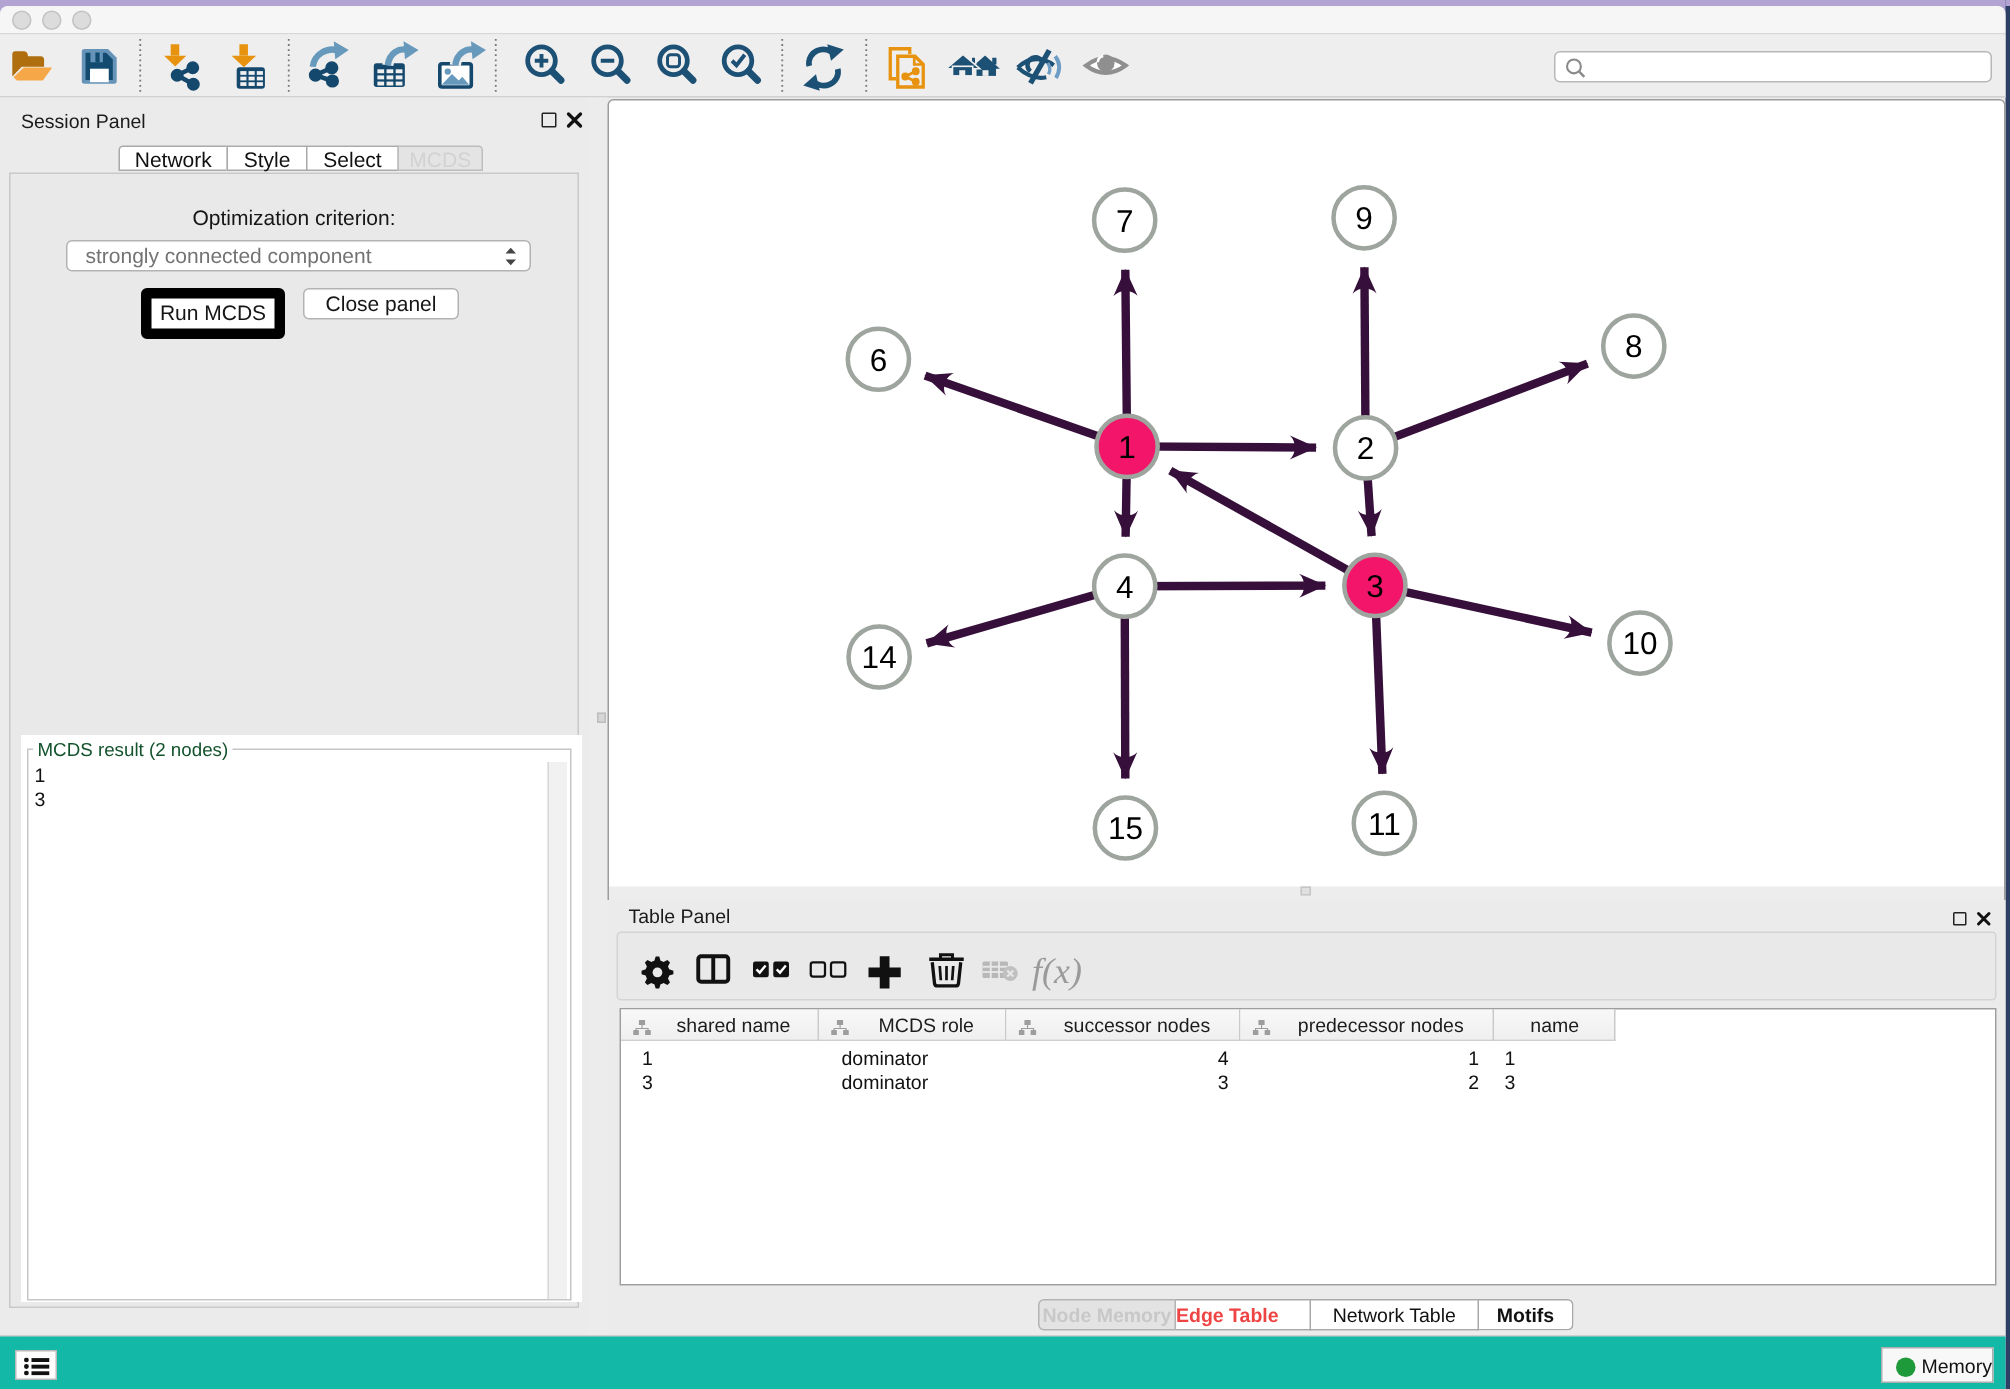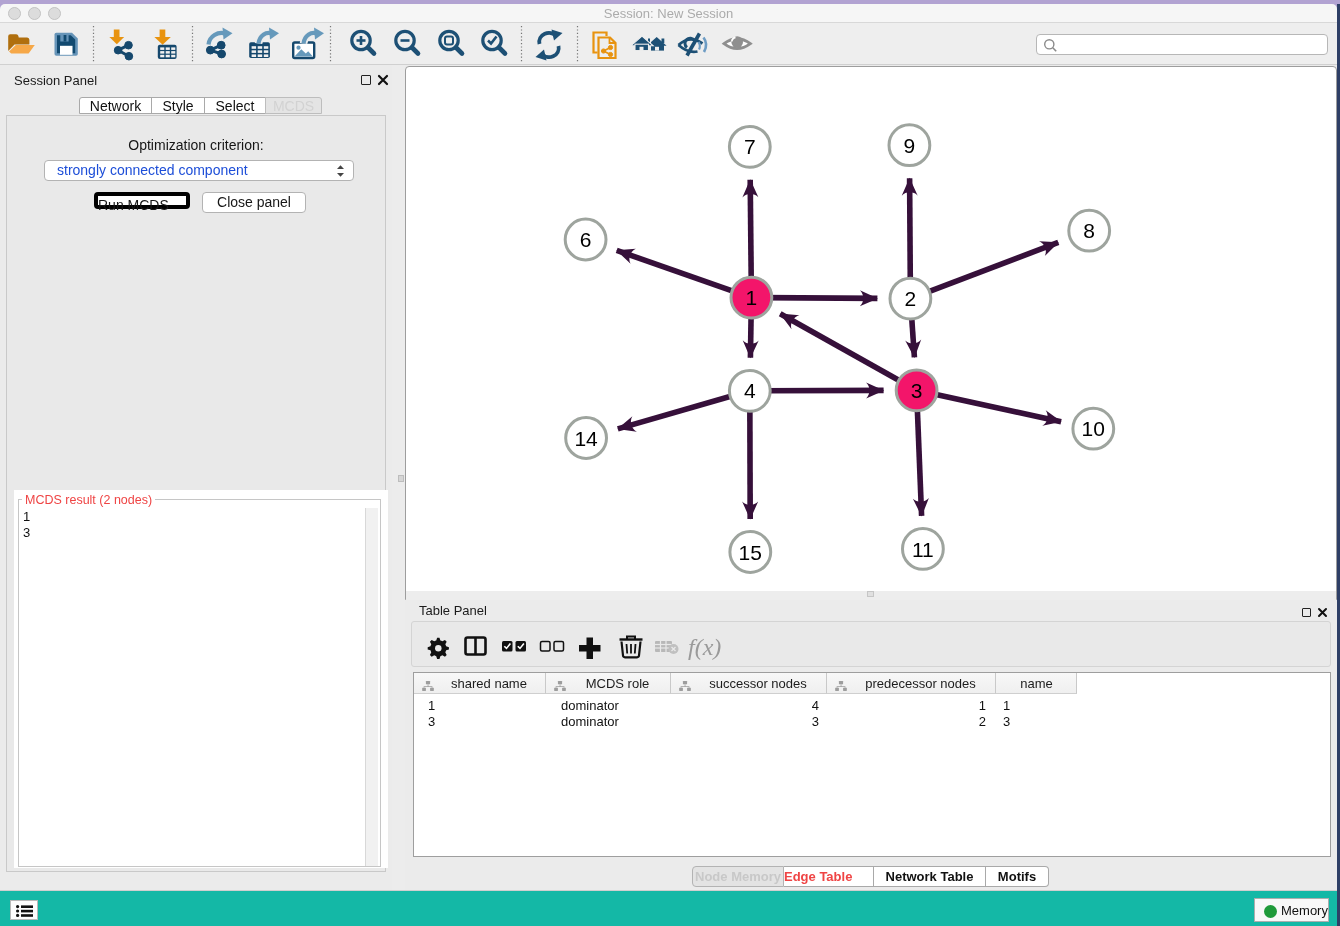--- a/index.html
+++ b/index.html
@@ -9,21 +9,20 @@
 <body>
 
 <div class="abs" style="left:0;top:0;width:1340px;height:10px;background:#b2a3d2;"></div>
 <div class="abs" style="left:1337px;top:0;width:3px;height:926px;background:#2e3f66;"></div>
 <div class="abs" style="left:1337px;top:0;width:3px;height:4px;background:#b2a3d2;"></div>
 
 <div class="abs" style="left:0;top:4px;width:1337px;height:19px;background:#f6f6f6;border-bottom:1px solid #d8d8d8;border-radius:5px 5px 0 0;">
   <div class="abs" style="left:8px;top:3px;width:13px;height:13px;border-radius:50%;background:#dcdcdc;border:1px solid #c3c3c3;"></div>
   <div class="abs" style="left:28px;top:3px;width:13px;height:13px;border-radius:50%;background:#dcdcdc;border:1px solid #c3c3c3;"></div>
   <div class="abs" style="left:48px;top:3px;width:13px;height:13px;border-radius:50%;background:#dcdcdc;border:1px solid #c3c3c3;"></div>
-  <div class="abs" style="left:0;top:2px;width:100%;text-align:center;font-size:13px;color:#ababab;">Session: New Session</div>
 </div>
 
 <div id="toolbar" class="abs" style="left:0;top:23px;width:1337px;height:42px;background:#eeeeee;border-bottom:1px solid #d0d0d0;overflow:hidden;">
 <svg class="abs" style="left:0;top:0" width="1337" height="42" viewBox="0 0 1337 42">
 
   <g stroke="#767676" stroke-width="1.2" stroke-dasharray="1.2,2.2">
     <line x1="93.5" y1="3" x2="93.5" y2="39"></line>
     <line x1="192.5" y1="3" x2="192.5" y2="39"></line>
     <line x1="330.5" y1="3" x2="330.5" y2="39"></line>
     <line x1="521.5" y1="3" x2="521.5" y2="39"></line>
@@ -203,32 +202,32 @@
 </svg>
 
 <div class="abs" style="left:6px;top:50px;width:380px;height:757px;background:#e9e9e9;border:1px solid #c9c9c9;"></div>
 
 <div class="abs" style="left:79px;top:32px;width:73px;height:17px;background:#fff;border:1px solid #a9a9a9;border-radius:3px 0 0 0;text-align:center;font-size:14px;color:#111;line-height:16px;">Network</div>
 <div class="abs" style="left:151px;top:32px;width:54px;height:17px;background:#fff;border:1px solid #a9a9a9;text-align:center;font-size:14px;color:#111;line-height:16px;">Style</div>
 <div class="abs" style="left:204px;top:32px;width:62px;height:17px;background:#fff;border:1px solid #a9a9a9;text-align:center;font-size:14px;color:#111;line-height:16px;">Select</div>
 <div class="abs" style="left:265px;top:32px;width:57px;height:17px;background:#e4e4e4;border:1px solid #bdbdbd;border-radius:0 3px 0 0;text-align:center;font-size:14px;color:#d2d2d2;line-height:16px;">MCDS</div>
 
 <div class="abs" style="left:6px;top:72px;width:380px;text-align:center;font-size:14px;color:#161616;">Optimization criterion:</div>
-<div class="abs" style="left:44px;top:95px;width:310px;height:21px;background:#fff;border:1px solid #b3b3b3;border-radius:4px;font-size:14px;color:#1d4ed8;line-height:19px;padding-left:12px;">strongly connected component
+<div class="abs" style="left:44px;top:95px;width:310px;height:21px;background:#fff;border:1px solid #b3b3b3;border-radius:4px;font-size:14px;color:#737373;line-height:19px;padding-left:12px;">strongly connected component
   <svg class="abs" style="right:7px;top:3px" width="11" height="14" viewBox="0 0 11 14">
     <path d="M2,5 L5.5,1.2 L9,5 Z" fill="#444"></path>
     <path d="M2,9 L5.5,12.8 L9,9 Z" fill="#444"></path>
   </svg>
 </div>
-<div class="abs" style="left:94px;top:127px;width:96px;height:17px;background:#fff;border:4px solid #000000;border-radius:4px;text-align:left;font-size:14px;color:#161616;line-height:19px;">Run MCDS</div>
+<div class="abs" style="left:94px;top:127px;width:96px;height:34px;background:#fff;border:7px solid #000000;border-radius:4px;text-align:center;font-size:14px;color:#161616;line-height:19px;">Run MCDS</div>
 <div class="abs" style="left:202px;top:127px;width:104px;height:21px;background:#fff;border:1px solid #b3b3b3;border-radius:4px;text-align:center;font-size:14px;color:#161616;line-height:19px;">Close panel</div>
 
 <div class="abs" style="left:14px;top:425px;width:374px;height:378px;background:#fff;"></div>
 <div class="abs" style="left:18px;top:434px;width:363px;height:368px;border:1px solid #c6c6c6;"></div>
-<div class="abs" style="left:22px;top:428px;font-size:12.5px;color:#ef4444;background:#fff;padding:0 3px;">MCDS result (2 nodes)</div>
+<div class="abs" style="left:22px;top:428px;font-size:12.5px;color:#14532d;background:#fff;padding:0 3px;">MCDS result (2 nodes)</div>
 <div class="abs" style="left:20px;top:443px;width:360px;height:358px;background:#fff;">
   <div class="abs" style="left:3px;top:1px;font-size:13px;color:#111;line-height:16px;">1<br>3</div>
   <div class="abs" style="right:2px;top:0;width:13px;height:100%;background:#f1f1f1;border-left:1px solid #d8d8d8;"></div>
 </div>
 </div>
 
 <div class="abs" style="left:392px;top:65px;width:13px;height:825px;background:#ececec;"></div>
 <div class="abs" style="left:398px;top:475px;width:6px;height:7px;background:#d6d6d6;border:1px solid #bdbdbd;"></div>
 
 <div id="sccwin" class="abs" style="left:405px;top:66px;width:932px;height:534px;">
@@ -399,21 +398,21 @@
 <div class="abs" style="left:14px;top:41px;font-size:13px;color:#111;">3</div>
 <div class="abs" style="left:147px;top:41px;font-size:13px;color:#111;">dominator</div>
 <div class="abs" style="left:257px;top:41px;width:148px;text-align:right;font-size:13px;color:#111;">3</div>
 <div class="abs" style="left:413px;top:41px;width:159px;text-align:right;font-size:13px;color:#111;">2</div>
 <div class="abs" style="left:589px;top:41px;font-size:13px;color:#111;">3</div>
 
 </div>
 
 <div class="abs" style="left:287px;top:266px;width:92px;height:21px;background:#e3e3e3;border:1px solid #b3b3b3;border-radius:4px 0 0 4px;text-align:center;font-size:13px;font-weight:bold;color:#c8c8c8;line-height:20px;">Node Memory</div>
 <div class="abs" style="left:379px;top:266px;width:90px;height:21px;background:#fff;border:1px solid #a9a9a9;border-left:none;text-align:left;font-size:13px;font-weight:bold;color:#ef4444;line-height:20px;">Edge Table</div>
-<div class="abs" style="left:469px;top:266px;width:112px;height:21px;background:#fff;border:1px solid #a9a9a9;border-left:none;text-align:center;font-size:13px;font-weight:bold;color:#111;line-height:20px;">Network Table</div>
+<div class="abs" style="left:469px;top:266px;width:112px;height:21px;background:#fff;border:1px solid #a9a9a9;border-left:none;text-align:center;font-size:13px;font-weight:normal;color:#111;line-height:20px;">Network Table</div>
 <div class="abs" style="left:581px;top:266px;width:63px;height:21px;background:#fff;border:1px solid #a9a9a9;border-left:none;border-radius:0 4px 4px 0;text-align:center;font-size:13px;font-weight:bold;color:#111;line-height:20px;">Motifs</div>
 
 </div>
 
 <div id="statusbar" class="abs" style="left:0;top:890px;width:1337px;height:36px;background:#14b8a6;border-top:1px solid #cfcfcf;">
 <div class="abs" style="left:10px;top:9px;width:28px;height:20px;background:#fdfdfd;border:1px solid #b9b9b9;">
   <svg class="abs" style="left:5px;top:4px" width="17" height="12" viewBox="0 0 17 12">
     <g fill="#111">
       <circle cx="1.6" cy="1.6" r="1.6"></circle>
           <rect x="5" y="0.4" width="12" height="2.6"></rect>

